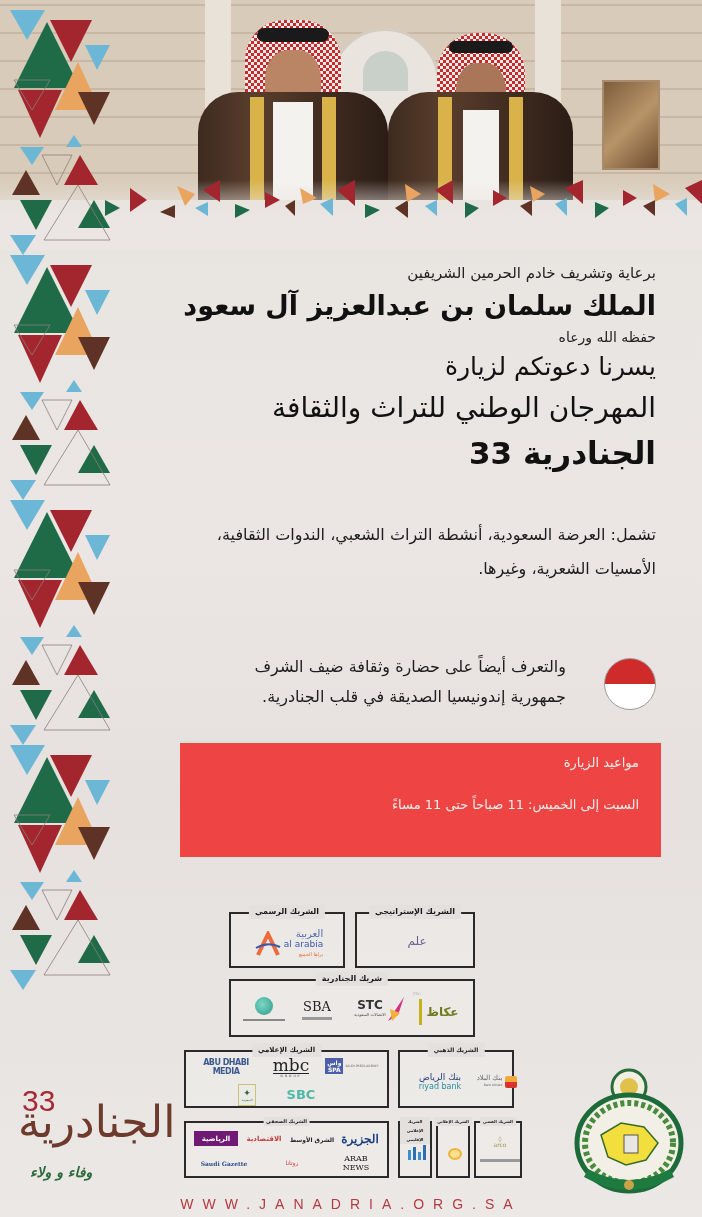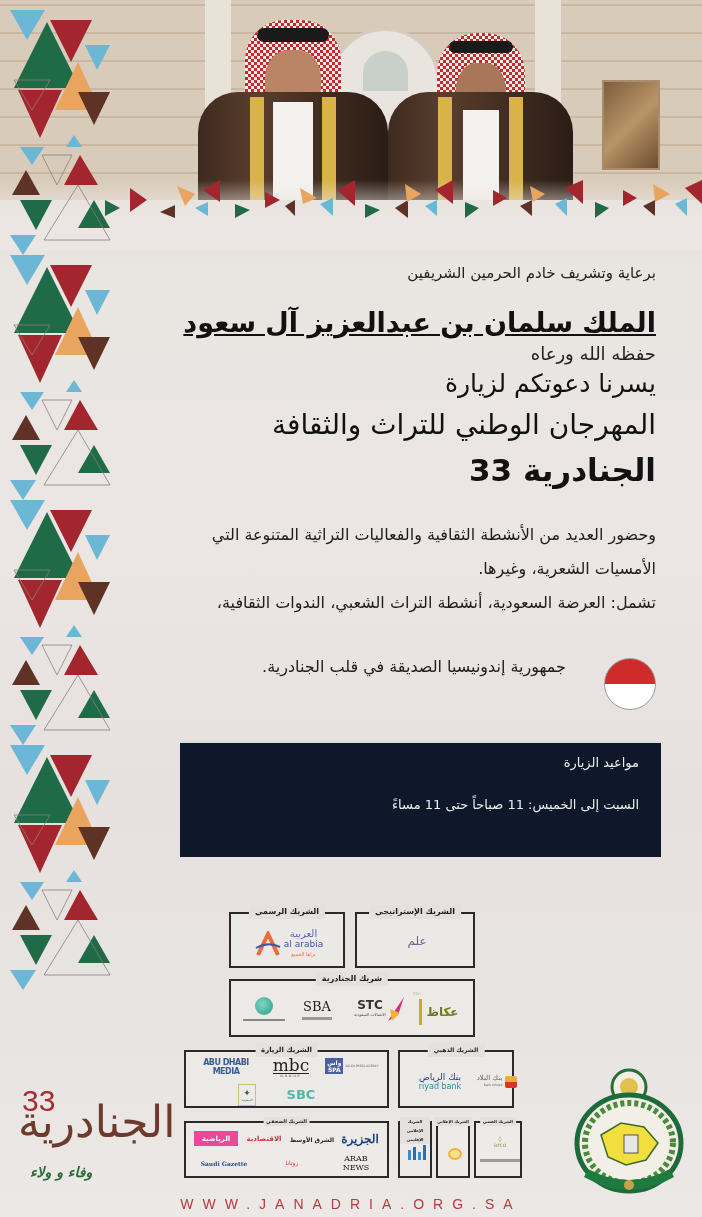--- a/index.html
+++ b/index.html
@@ -61,39 +61,39 @@
     background: linear-gradient(180deg, rgba(235,230,227,0) 0%, rgba(235,230,227,0.95) 60%, #ebe6e3 100%);
   }
 
   
   .tri-col { position: absolute; left: 0; top: 0; width: 112px; height: 1060px; }
   .tri-row { position: absolute; left: 75px; top: 180px; width: 627px; height: 40px; }
 
   
   .text-block { position: absolute; right: 46px; top: 262px; width: 480px; text-align: right; direction: rtl; }
   .t-patron { font-size: 15px; color: #222; line-height: 22px; }
-  .t-king { font-size: 27px; font-weight: bold; color: #111; line-height: 40px; margin-top: 19px; text-decoration: underline; }
-  .t-bless { font-size: 18px; color: #222; line-height: 22px; }
+  .t-king { font-size: 27px; font-weight: bold; color: #111; line-height: 40px; margin-top: 2px; }
+  .t-bless { font-size: 14px; color: #222; line-height: 22px; }
   .t-invite { font-size: 25px; color: #111; line-height: 38px; }
   .t-festival { font-size: 28px; color: #111; line-height: 44px; }
   .t-edition { font-size: 31px; font-weight: bold; color: #111; line-height: 46px; }
 
   .desc { position: absolute; right: 46px; top: 518px; width: 560px; text-align: right; direction: rtl; font-size: 16px; line-height: 34px; color: #1d1d1d; }
 
   .guest { position: absolute; right: 46px; top: 652px; width: 460px; height: 80px; direction: rtl; }
   .guest .flag {
     position: absolute; right: 0; top: 6px; width: 52px; height: 52px; border-radius: 50%;
     overflow: hidden; border: 1px solid #9c9c9c;
     background: linear-gradient(180deg, #cf2b2b 0 50%, #ffffff 50% 100%);
   }
   .guest .lines { position: absolute; right: 90px; top: 0; text-align: right; font-size: 16px; line-height: 30px; color: #1d1d1d; white-space: nowrap; }
 
   .hours {
     position: absolute; left: 180px; top: 741px; width: 481px; height: 116px;
-    background: #0f172a; border-top: 2px solid #d5e4d9; direction: rtl; color: #e8f0ea;
+    background: #ef4444; border-top: 2px solid #d5e4d9; direction: rtl; color: #e8f0ea;
     padding: 10px 22px 0 0; text-align: right;
   }
   .hours .h-title { font-size: 13px; line-height: 20px; }
   .hours .h-line { font-size: 13px; line-height: 20px; }
   .hours .h-line.first { margin-top: 22px; }
 
   
   .pbox { position: absolute; border: 2px solid #2a2a2a; background: rgba(238,236,233,0.6); }
   .pbox .plabel {
     position: absolute; top: -9px; left: 50%; transform: translateX(-50%);
@@ -214,45 +214,45 @@
 <div class="text-block">
   <div class="t-patron">برعاية وتشريف خادم الحرمين الشريفين</div>
   <div class="t-king">الملك سلمان بن عبدالعزيز آل سعود</div>
   <div class="t-bless">حفظه الله ورعاه</div>
   <div class="t-invite">يسرنا دعوتكم لزيارة</div>
   <div class="t-festival">المهرجان الوطني للتراث والثقافة</div>
   <div class="t-edition">الجنادرية 33</div>
 </div>
 
 <div class="desc">
-  <div>وحضور العديد من الأنشطة الثقافية والفعاليات التراثية المتنوعة التي</div>
+  <div>تشمل: العرضة السعودية، أنشطة التراث الشعبي، الندوات الثقافية،</div>
   <div>الأمسيات الشعرية، وغيرها.</div>
-  <div>تشمل: العرضة السعودية، أنشطة التراث الشعبي، الندوات الثقافية،</div>
 </div>
 
 <div class="guest">
   <div class="flag"></div>
   <div class="lines">
+    <div>والتعرف أيضاً على حضارة وثقافة ضيف الشرف</div>
     <div>جمهورية إندونيسيا الصديقة في قلب الجنادرية.</div>
   </div>
 </div>
 
 <div class="hours">
   <div class="h-title">مواعيد الزيارة</div>
   <div class="h-line first">السبت إلى الخميس: 11 صباحاً حتى 11 مساءً</div>
 </div>
 
 <div class="pbox" style="left:229px; top:912px; width:116px; height:56px;">
   <div class="plabel">الشريك الرسمي</div>
   <div class="logo" style="left:18px; top:10px; width:80px; height:40px;">
     <svg width="26" height="26" viewBox="0 0 26 26">
         <path d="M3 24 L13 3 L23 24" fill="none" stroke="#ec6a3b" stroke-width="4"></path>
         <path d="M1 17 Q13 10 25 16" fill="none" stroke="#3b57a8" stroke-width="2"></path>
       </svg>
-    <div style="text-align:center; line-height:10px; margin-left:3px;">
+    <div style="text-align:right; line-height:10px; margin-left:3px;">
       <div style="font-size:10px; color:#5469b1;">العربية</div>
       <div style="font-size:9px; color:#3b57a8;">al arabia</div>
       <div style="font-size:5px; color:#ec6a3b;">يراها الجميع</div>
     </div>
   </div>
 </div>
 
 <div class="pbox" style="left:355px; top:912px; width:120px; height:56px;">
   <div class="plabel">الشريك الإستراتيجي</div>
   <div class="logo" style="left:30px; top:6px; width:60px; height:46px; flex-direction:column;gap:44px;">
@@ -287,21 +287,21 @@
     <div style="font-size:13px; font-weight:normal; font-family:'DejaVu Serif',serif; color:#222; line-height:14px;">SBA</div>
     <div style="width:30px; height:3px; background:#999; margin-top:3px;"></div>
   </div>
   <div class="logo" style="left:8px; top:12px; width:50px; height:32px; flex-direction:column;">
     <div style="width:18px; height:18px; border-radius:50%; background:radial-gradient(circle at 40% 40%, #7fd6c3, #2a9a8c);"></div>
     <div style="width:42px; height:2px; background:#888; margin-top:4px;"></div>
   </div>
 </div>
 
 <div class="pbox" style="left:184px; top:1050px; width:205px; height:58px;">
-  <div class="plabel" style="font-size:7px;">الشريك الزيارة</div>
+  <div class="plabel" style="font-size:7px;">الشريك الإعلامي</div>
   <div class="logo" style="left:134px; top:4px; width:64px; height:20px;">
     <div style="background:#4b5fa8; color:#fff; font-size:6px; font-weight:bold; padding:1px 2px; line-height:7px;">
         <div>واس</div>
         <div>SPA</div>
       </div>
     <div style="font-size:3px; color:#666; margin-left:2px;">SAUDI PRESS AGENCY</div>
   </div>
   <div class="logo" style="left:80px; top:2px; width:50px; height:26px; flex-direction:column;">
     <div style="font-size:17px; font-family:'DejaVu Serif',serif; color:#222; line-height:16px; border-bottom:1px solid #222;">mbc</div>
     <div style="font-size:3px; color:#333; letter-spacing:2px;">GROUP</div>
@@ -337,21 +337,21 @@
   <div class="plabel small">الشريك الصحفي</div>
   <div class="logo" style="left:150px; top:6px; width:48px; height:20px; font-size:12px; font-weight:bold; color:#1b3f80; font-family:'DejaVu Serif',serif;">
     <span>الجزيرة</span>
   </div>
   <div class="logo" style="left:102px; top:8px; width:48px; height:16px; font-size:6px; font-weight:bold; color:#222;">
     <span>الشرق الأوسط</span>
   </div>
   <div class="logo" style="left:54px; top:8px; width:48px; height:16px; font-size:7px; font-weight:bold; color:#c23a3f;">
     <span>الاقتصادية</span>
   </div>
-  <div class="logo" style="left:8px; top:8px; width:44px; height:15px; font-size:7px; font-weight:bold; color:#fff; background:#ec4899;">
+  <div class="logo" style="left:8px; top:8px; width:44px; height:15px; font-size:7px; font-weight:bold; color:#fff; background:#701a75;">
     <span>الرياضية</span>
   </div>
   <div class="logo" style="left:145px; top:32px; width:50px; height:16px; font-size:8px; color:#222; font-family:'DejaVu Serif',serif;">
     <span>ARAB NEWS</span>
   </div>
   <div class="logo" style="left:88px; top:28px; width:36px; height:22px; font-size:6px; color:#d23b3b;">
     <span>روتانا</span>
   </div>
   <div class="logo" style="left:10px; top:32px; width:56px; height:16px; font-size:6px; font-weight:bold; color:#2b4b8a; font-family:'DejaVu Serif',serif;">
     <span>Saudi Gazette</span>

